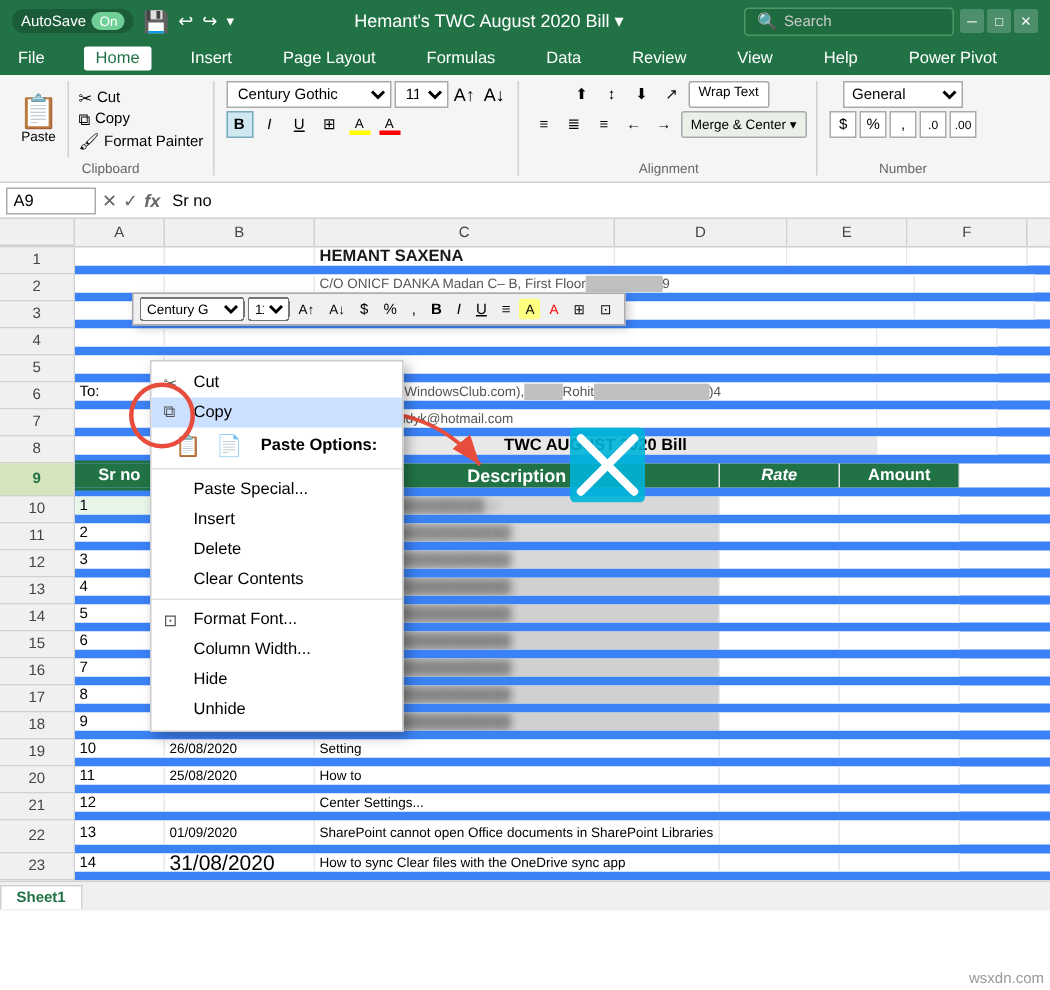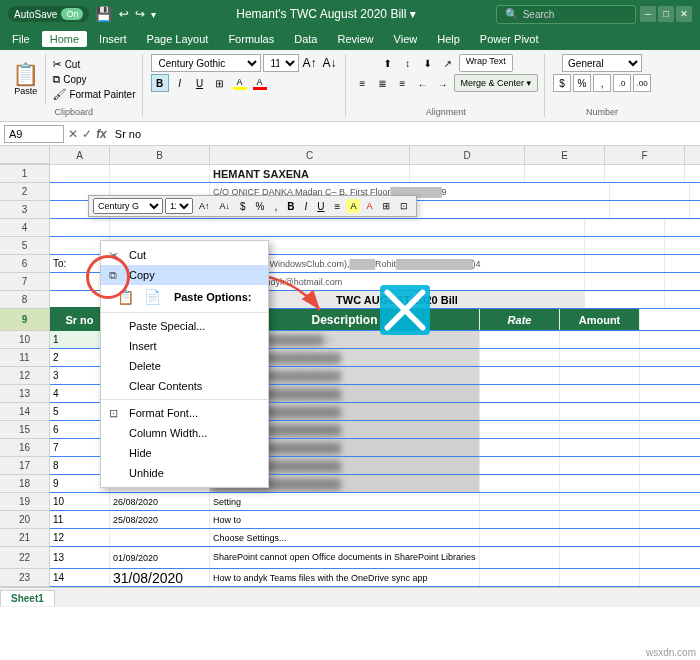--- a/index.html
+++ b/index.html
@@ -41,21 +41,21 @@
     .win-btn { width: 16px; height: 16px; background: rgba(255,255,255,0.2); border-radius: 2px; display: flex; align-items: center; justify-content: center; font-size: 9px; color: #fff; cursor: pointer; }
 
     
     .menu-bar {
       background: #217346;
       color: #fff;
       height: 22px;
       display: flex;
       align-items: center;
       padding: 0 4px;
-      gap: 4px;
+      gap: 18px;
       font-size: 11px;
     }
     .menu-item { padding: 2px 8px; cursor: pointer; border-radius: 2px; }
     .menu-item.active { background: #fff; color: #217346; }
 
     
     .ribbon {
       background: #f5f5f5;
       border-bottom: 1px solid #d0d0d0;
       padding: 4px 6px;
@@ -112,21 +112,21 @@
 
     .spreadsheet-body { display: flex; overflow: hidden; }
     .row-headers { display: flex; flex-direction: column; background: #f0f0f0; min-width: 50px; border-right: 1px solid #d0d0d0; }
     .row-header {
       border-bottom: 1px solid #d0d0d0;
       display: flex; align-items: center; justify-content: center;
       font-size: 10px; color: #444; background: #f0f0f0;
     }
     .row-header.selected { background: #d6e4bc; color: #217346; font-weight: bold; }
     .grid { flex: 1; display: flex; flex-direction: column; overflow: hidden; }
-    .grid-row { display: flex; border-bottom: 1px solid #3b82f6; }
+    .grid-row { display: flex; border-bottom: 6px solid #3b82f6; }
     .cell {
       border-right: 1px solid #e8e8e8;
       font-size: 10px;
       padding: 0 3px;
       white-space: nowrap;
       overflow: hidden;
       display: flex; align-items: center;
       background: #fff;
     }
     .cell.selected { background: #e8f4e8; outline: 2px solid #217346; }
@@ -577,37 +577,37 @@
         <div class="cell" style="width:60px;">11</div>
         <div class="cell" style="width:100px; font-size:9px;">25/08/2020</div>
         <div class="cell" style="width:270px; font-size:9px;">How to</div>
         <div class="cell" style="width:80px;"></div>
         <div class="cell" style="width:80px;"></div>
       </div>
 
       <div class="grid-row" style="height:18px;">
         <div class="cell" style="width:60px;">12</div>
         <div class="cell" style="width:100px; font-size:9px;"></div>
-        <div class="cell" style="width:270px; font-size:9px;">Choose Settings...</div>
+        <div class="cell" style="width:270px; font-size:9px;">Center Settings...</div>
         <div class="cell" style="width:80px;"></div>
         <div class="cell" style="width:80px;"></div>
       </div>
 
       <div class="grid-row" style="height:22px;">
         <div class="cell" style="width:60px;">13</div>
         <div class="cell" style="width:100px; font-size:9px;">01/09/2020</div>
         <div class="cell" style="width:270px; font-size:9px; white-space:normal; line-height:1.2;">SharePoint cannot open Office documents in SharePoint Libraries</div>
         <div class="cell" style="width:80px;"></div>
         <div class="cell" style="width:80px;"></div>
       </div>
 
       <div class="grid-row" style="height:18px;">
         <div class="cell" style="width:60px;">14</div>
         <div class="cell" style="width:100px; font-size:14px;">31/08/2020</div>
-        <div class="cell" style="width:270px; font-size:9px;">How to andyk Teams files with the OneDrive sync app</div>
+        <div class="cell" style="width:270px; font-size:9px;">How to sync Clear files with the OneDrive sync app</div>
         <div class="cell" style="width:80px;"></div>
         <div class="cell" style="width:80px;"></div>
       </div>
     </div>
   </div>
 </div>
 
 <div class="spreadsheet-name-bar">
   <div class="sheet-tab">Sheet1</div>
 </div>

